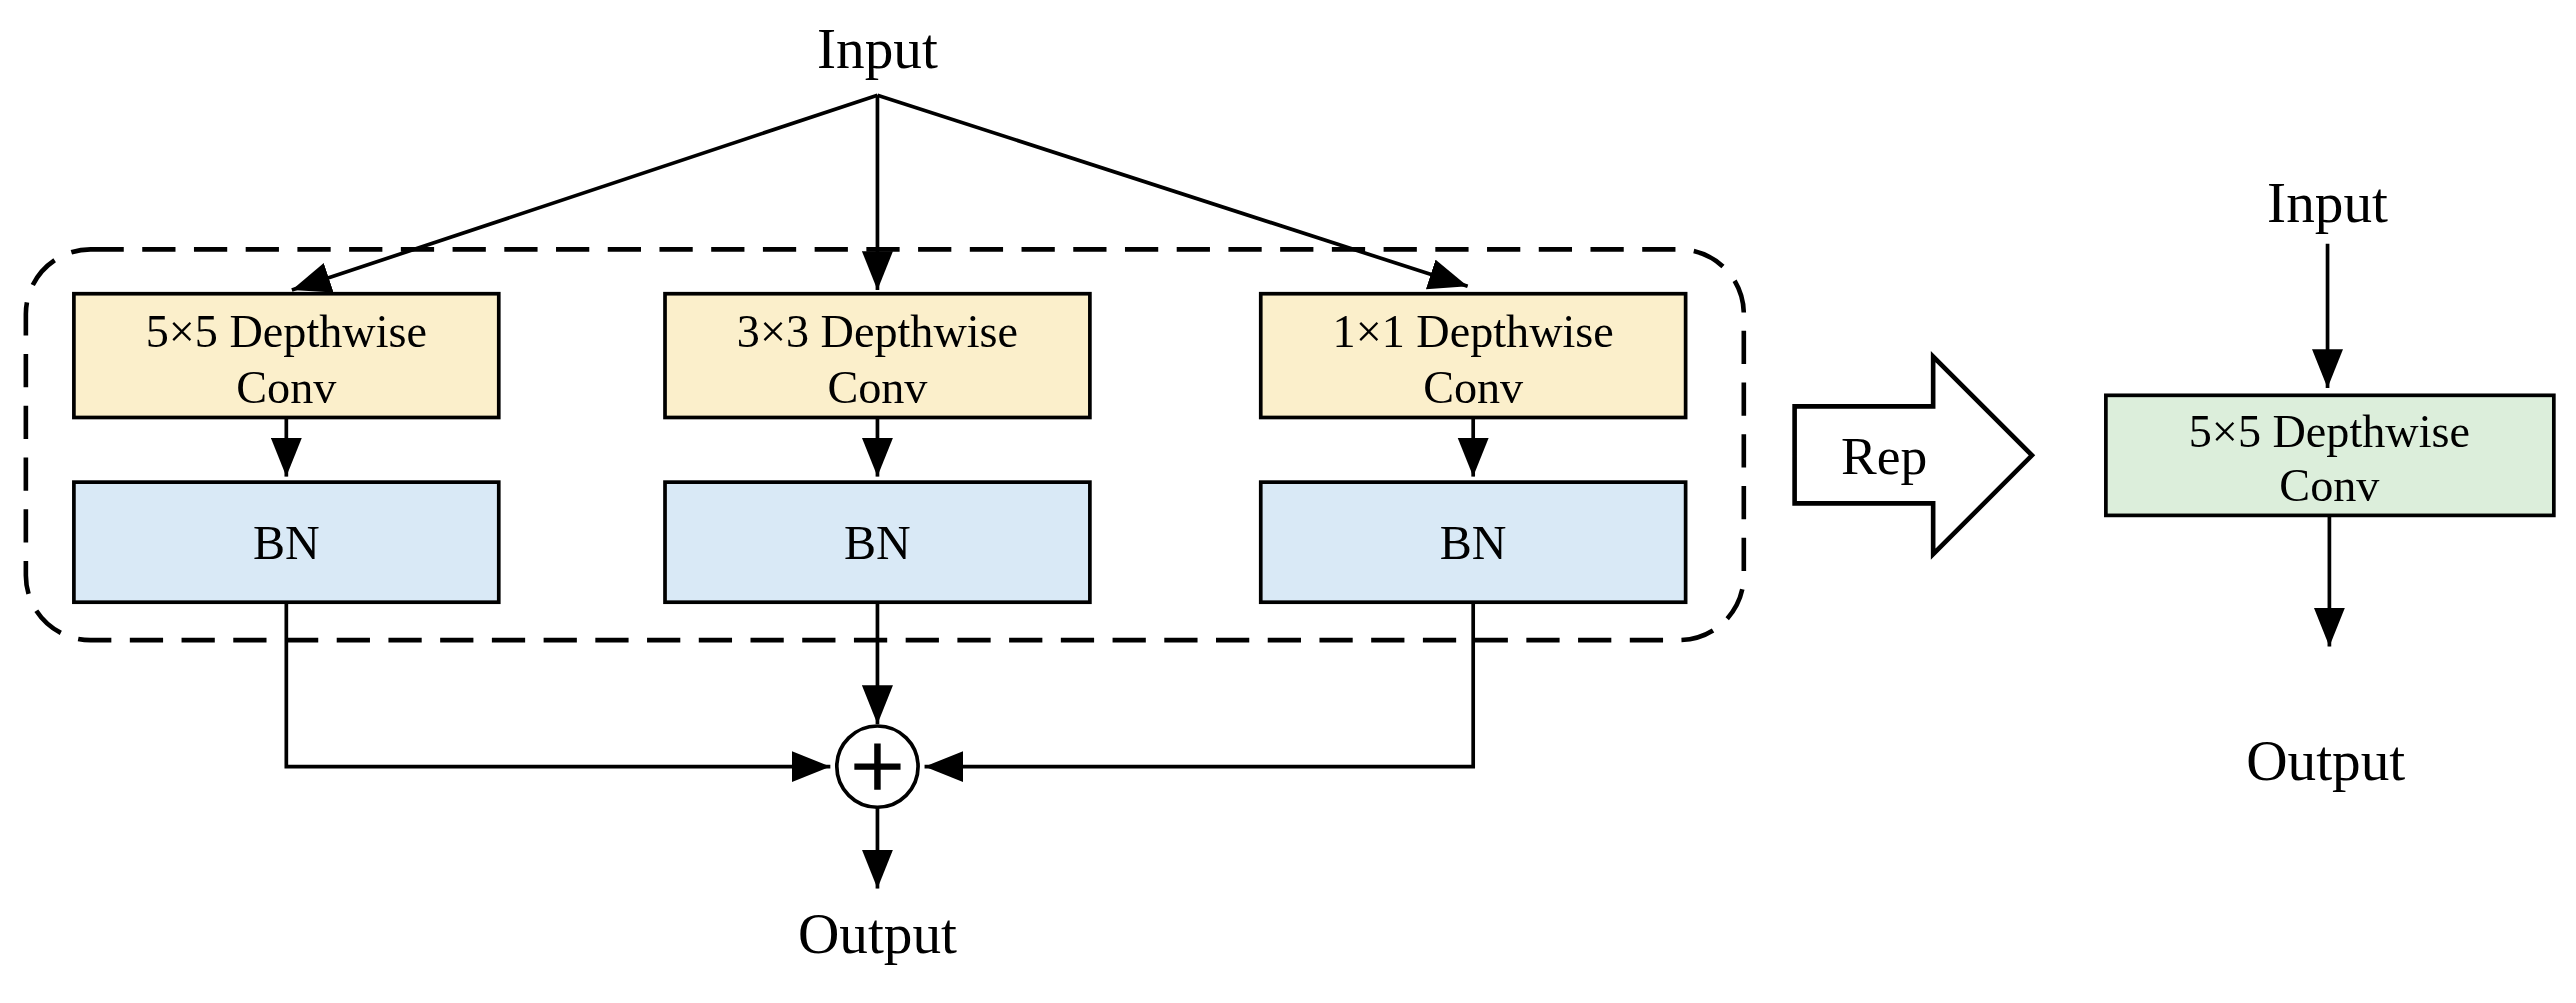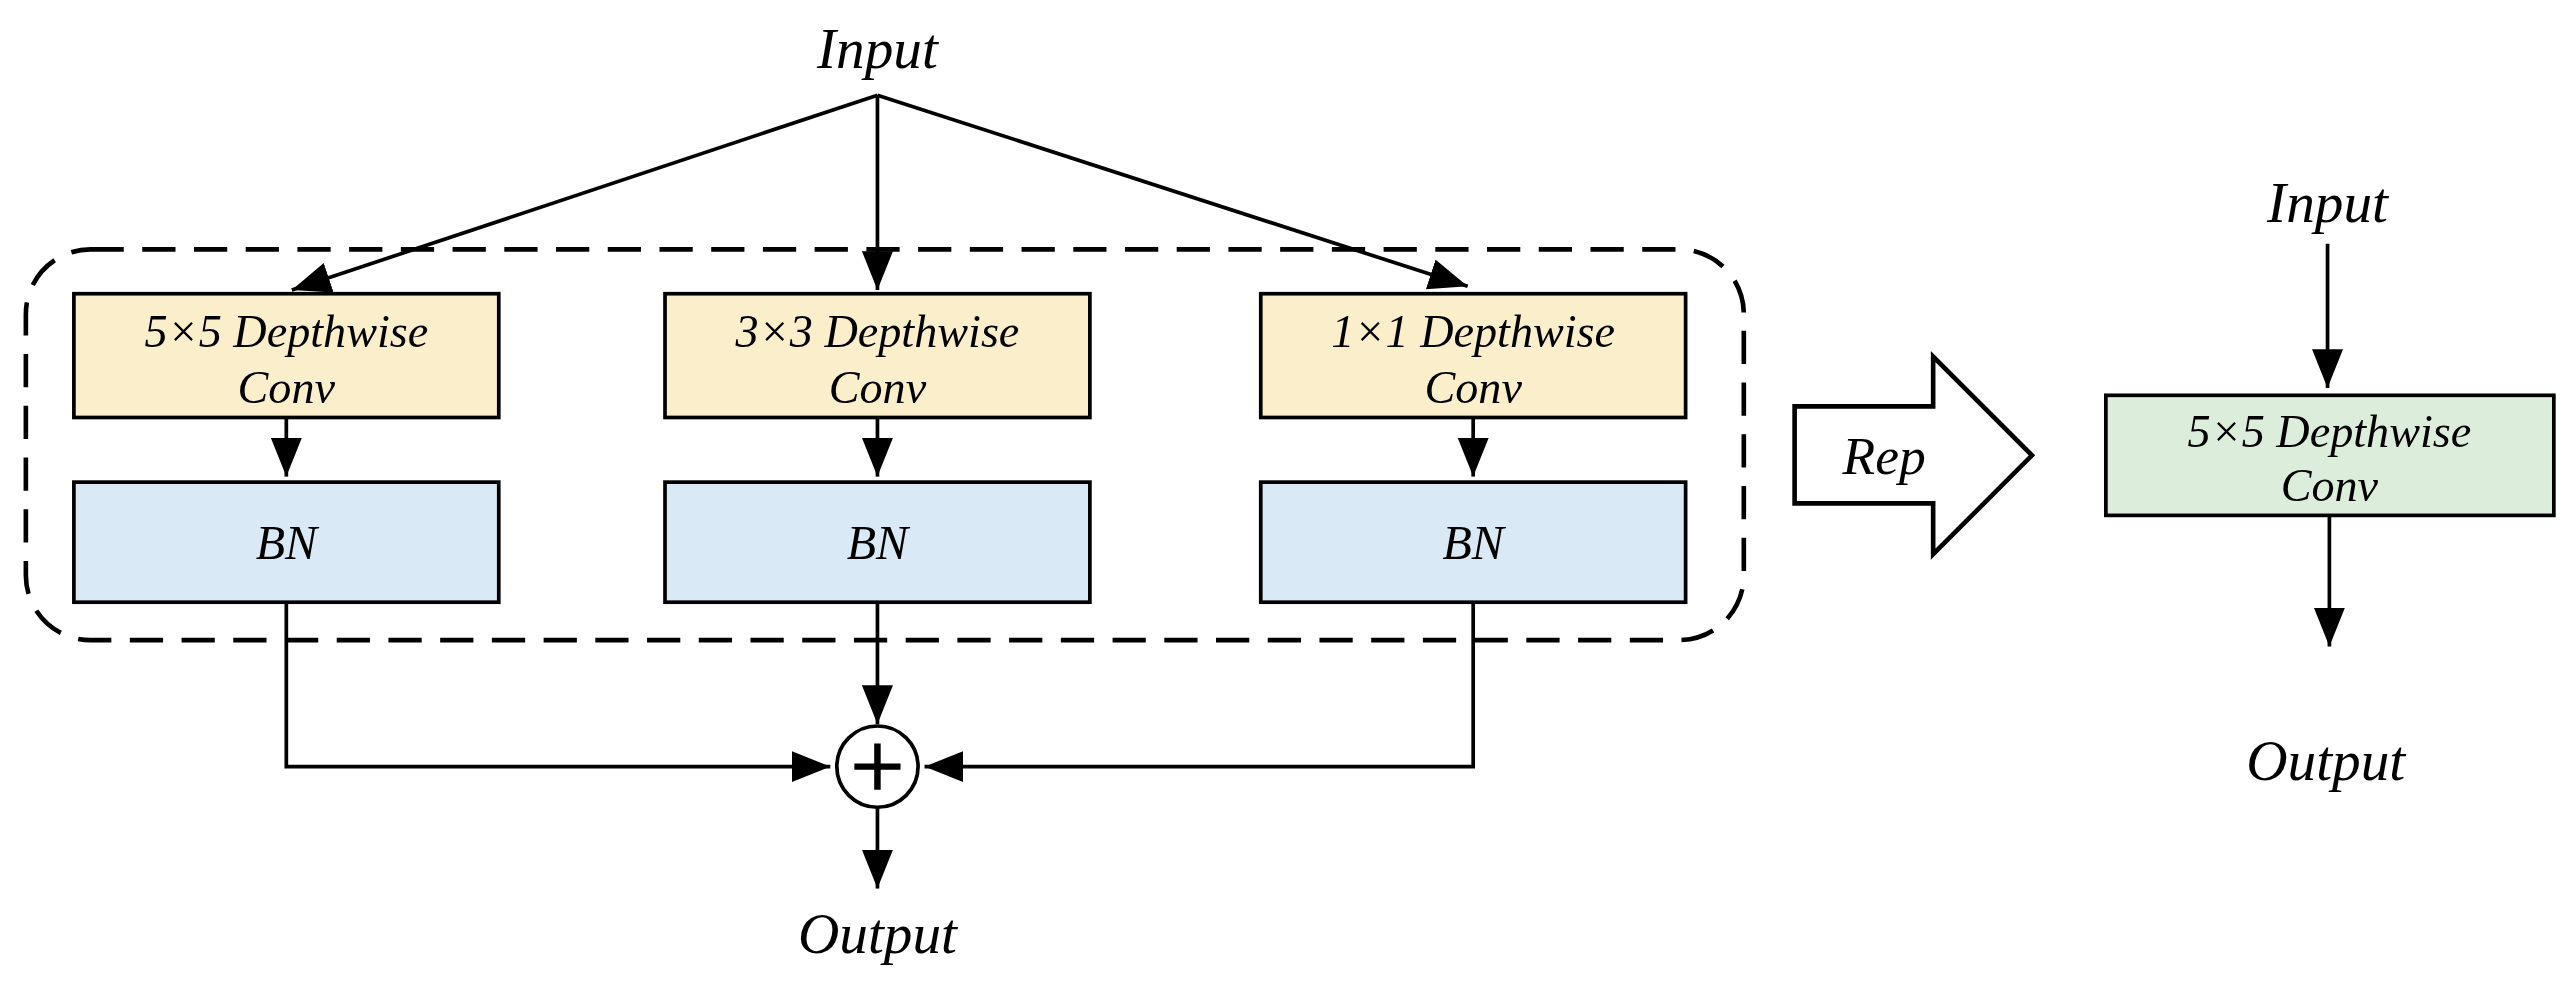--- a/index.html
+++ b/index.html
@@ -1,16 +1,16 @@
 <!DOCTYPE html>
 <html style="font-size:14.8px"><head>
 <meta charset="utf-8">
 <style>
   html,body{margin:0;padding:0;background:#fff;}
-  .canvas-wrap{width:2576px;height:976px;background:#fff;overflow:hidden;font-style:italic;}
+  .canvas-wrap{width:2576px;height:976px;background:#fff;overflow:hidden;}
   svg text{font-family:"Liberation Serif","DejaVu Serif",serif;fill:#000;}
   .lbl{font-size:62px;}
   .boxtxt{font-size:50px;}
   .bntxt{font-size:52px;}
   .reptxt{font-size:58px;}
   .box{stroke:#000;stroke-width:4px;}
   .line{stroke:#000;stroke-width:4px;fill:none;}
   .thickline{stroke:#000;stroke-width:7px;fill:none;stroke-linecap:butt;}
   .dashed{stroke:#000;stroke-width:5px;fill:none;stroke-dasharray:36 20;}
   .blockarrow{fill:#fff;stroke:#000;stroke-width:5px;stroke-linejoin:miter;}

